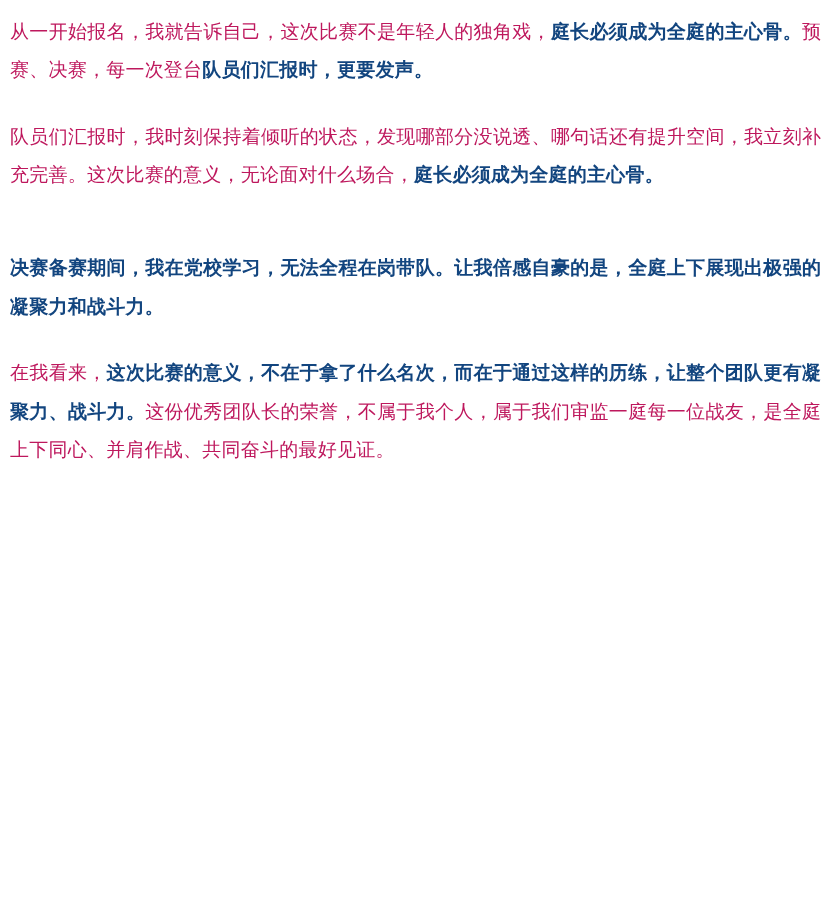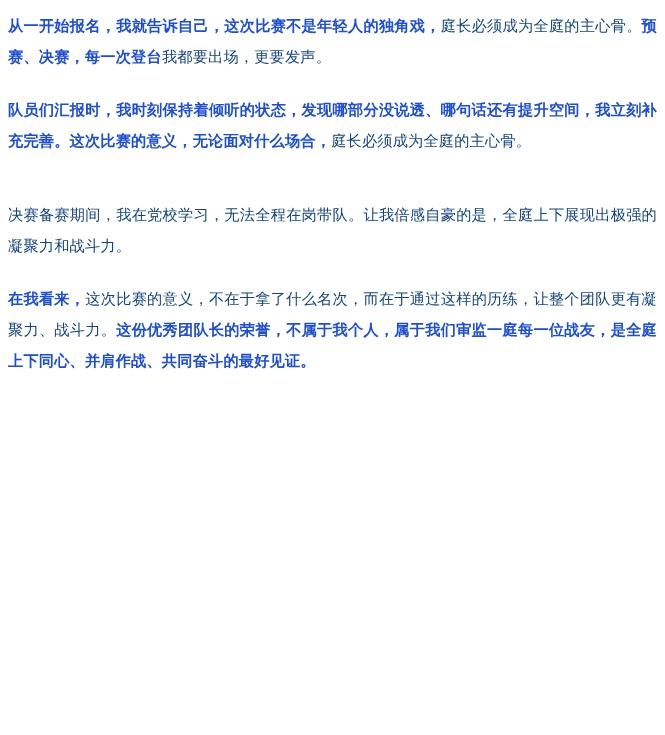--- a/index.html
+++ b/index.html
@@ -26,35 +26,35 @@
     color: #3a3a3a;
     text-align: justify;
     margin: 0 0 22px 0;
     letter-spacing: 0.2px;
   }
   .para:last-child {
     margin-bottom: 0;
   }
   .hl {
     color: #12457f;
-    font-weight: normal;
+    font-weight: bold;
   }
   .plain {
-    color: #1d4ed8;
-    font-weight: bold;
+    color: #be185d;
+    font-weight: normal;
   }
   .para.allbold {
     color: #12457f;
     font-weight: bold;
     margin-top: 43px;
   }
 </style>
 </head>
 <body>
 
 <div class="page">
   <div id="doc-body">
-      <p class="para"><span class="plain">从一开始报名，我就告诉自己，这次比赛不是年轻人的独角戏，</span><span class="hl">庭长必须成为全庭的主心骨。</span><span class="plain">预赛、决赛，每一次登台</span><span class="hl">我都要出场，更要发声。</span></p>
+      <p class="para"><span class="plain">从一开始报名，我就告诉自己，这次比赛不是年轻人的独角戏，</span><span class="hl">庭长必须成为全庭的主心骨。</span><span class="plain">预赛、决赛，每一次登台</span><span class="hl">队员们汇报时，更要发声。</span></p>
       <p class="para"><span class="plain">队员们汇报时，我时刻保持着倾听的状态，发现哪部分没说透、哪句话还有提升空间，我立刻补充完善。这次比赛的意义，无论面对什么场合，</span><span class="hl">庭长必须成为全庭的主心骨。</span></p>
       <p class="para allbold"><span class="hl">决赛备赛期间，我在党校学习，无法全程在岗带队。让我倍感自豪的是，全庭上下展现出极强的凝聚力和战斗力。</span></p>
       <p class="para"><span class="plain">在我看来，</span><span class="hl">这次比赛的意义，不在于拿了什么名次，而在于通过这样的历练，让整个团队更有凝聚力、战斗力。</span><span class="plain">这份优秀团队长的荣誉，不属于我个人，属于我们审监一庭每一位战友，是全庭上下同心、并肩作战、共同奋斗的最好见证。</span></p>
     </div>
 </div>
 
 </body></html>

